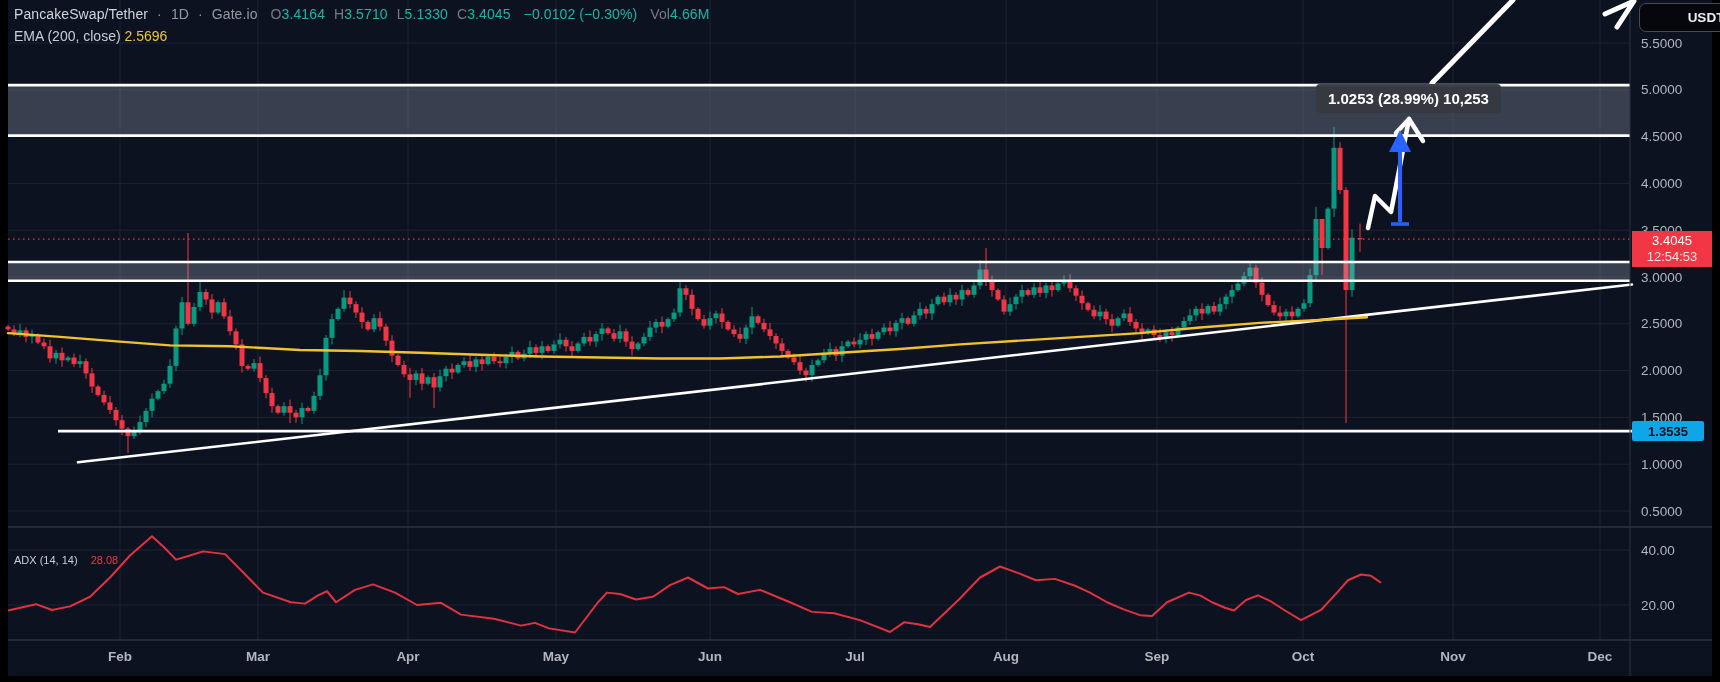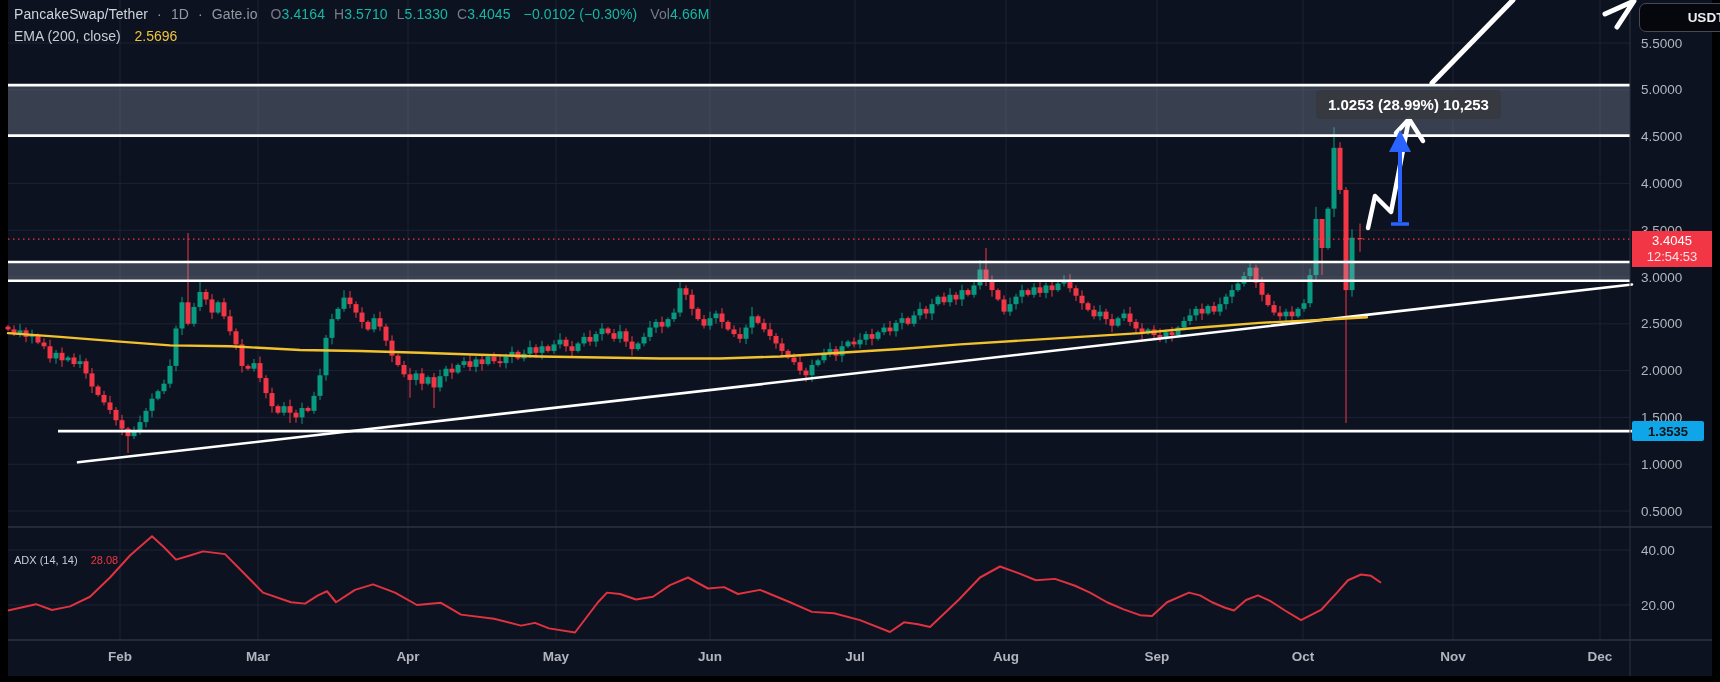--- a/index.html
+++ b/index.html
@@ -8,27 +8,27 @@
   #cv{position:absolute;left:0;top:0;z-index:1;}
   svg text{font-family:"Liberation Sans",sans-serif;}
   .ov{position:absolute;z-index:5;white-space:nowrap;}
   .hdr{left:14px;top:6px;font-size:14px;color:#d1d4dc;letter-spacing:.1px;}
   .hdr .mut{color:#9598a1;}
   .hdr .dim{color:#787b86;}
   .hdr .red{color:#14b8a6;}
   .hdr .gap{margin-left:9px;}
   .hdr .sgap{margin-left:5px;}
   .hdr2{left:14px;top:28px;font-size:14px;color:#c9cdd6;}
-  .hdr2 .val{color:#f0c43b;margin-left:10px;}
+  .hdr2 .val{color:#f0c43b;}
   .adxleg{left:14px;top:554px;font-size:11px;color:#c9cdd6;}
   .adxleg .val{color:#f23645;margin-left:10px;}
   .usdt{left:1639px;top:3px;width:68px;height:27px;background:#05070d;border:1.5px solid #474a55;
         border-radius:7px;color:#eceef2;font-weight:700;font-size:13.5px;
         display:flex;align-items:center;justify-content:center;cursor:pointer;padding-left:32px;}
-  .tip{left:1316px;top:90px;height:29px;background:rgba(54,57,63,.95);border-radius:4px;color:#fff;
+  .tip{left:1316px;top:84px;height:29px;background:rgba(54,57,63,.95);border-radius:4px;color:#fff;
        font-size:15px;font-weight:700;display:flex;align-items:center;padding:0 12px;}
   .plabel{left:1632px;top:231px;width:80px;height:36px;background:#f23645;color:#fff;font-size:13px;
           display:flex;flex-direction:column;align-items:center;justify-content:center;line-height:16px;}
   .plabel .cd{color:rgba(255,255,255,.85);}
   .llabel{left:1632px;top:421px;width:72px;height:20px;background:#0ea5e9;color:#111;font-size:13px;
           font-weight:700;display:flex;align-items:center;justify-content:center;border-radius:2px;}
 </style>
 </head>
 <body>
 

